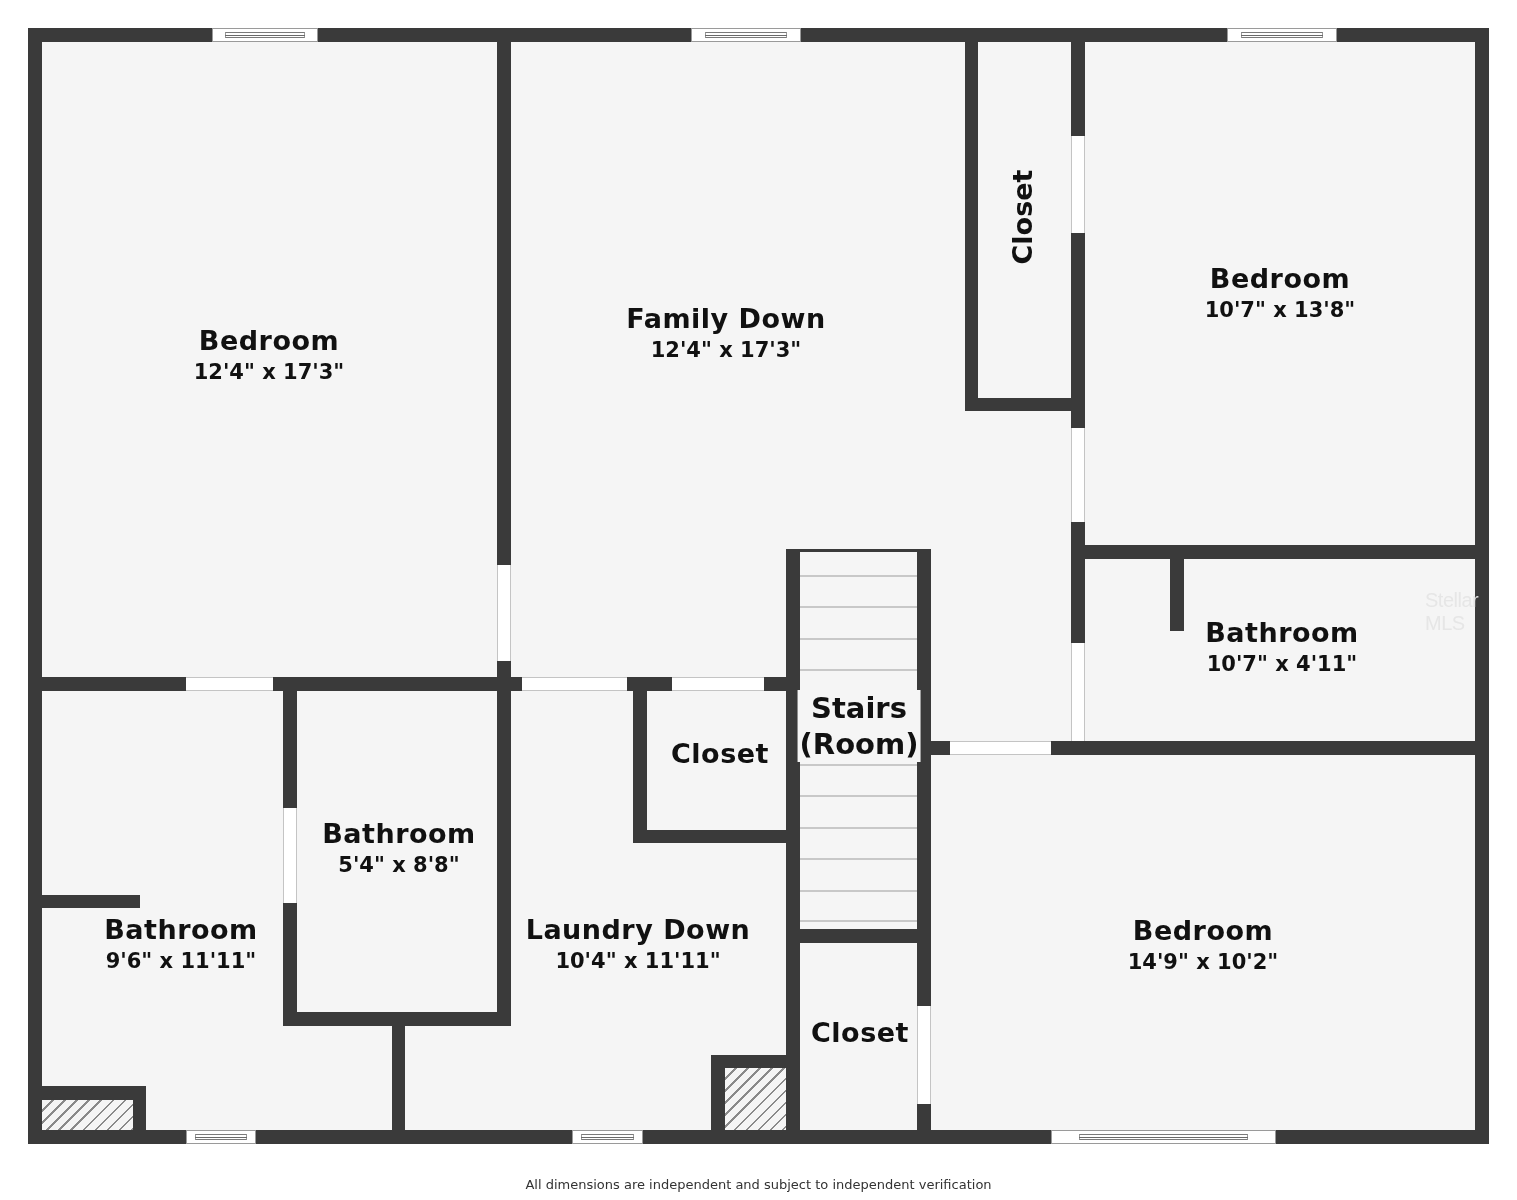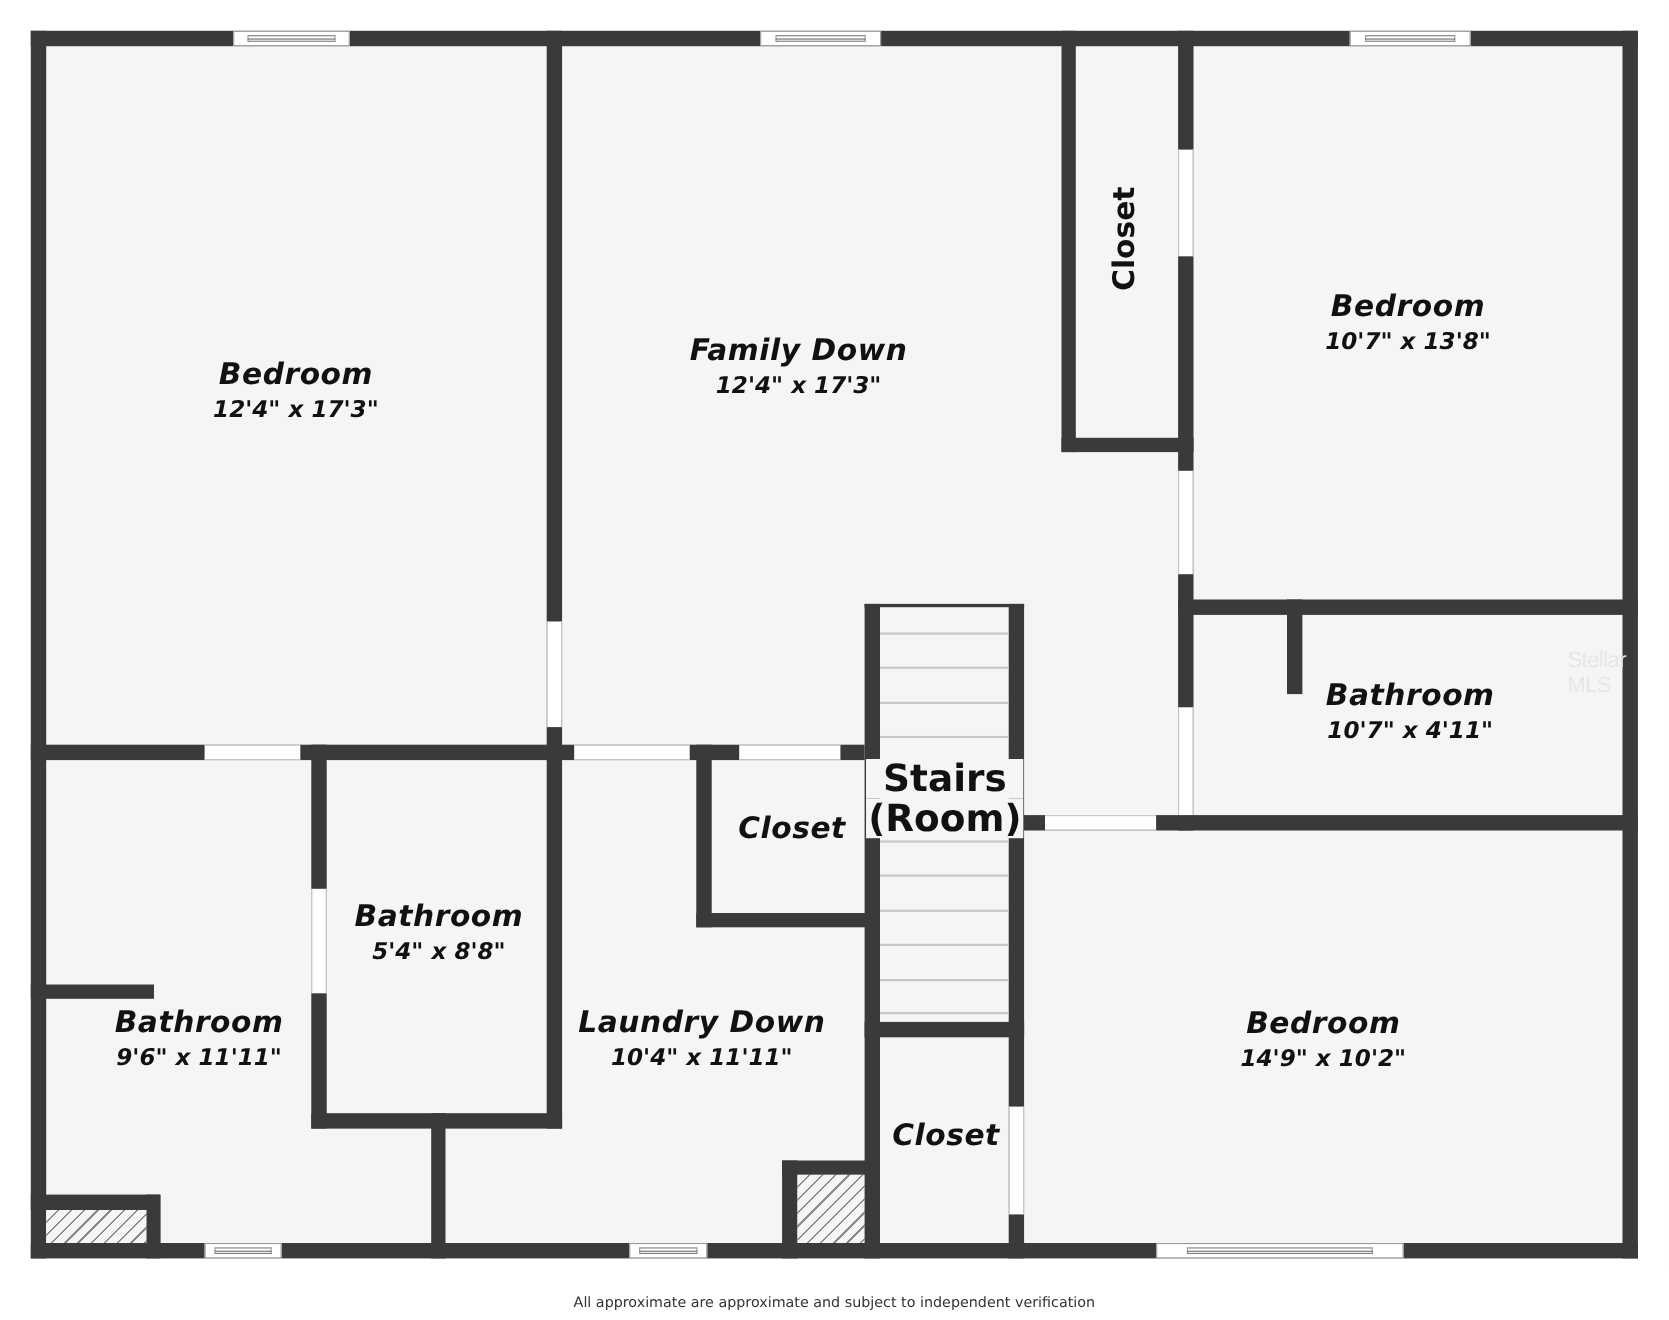--- a/index.html
+++ b/index.html
@@ -7,25 +7,25 @@
   .floor { position:absolute; left:28px; top:28px; width:1461px; height:1116px; background:#f5f5f5; }
   .wall { position:absolute; background:#3a3a3a; }
   .door { position:absolute; background:#ffffff; box-sizing:border-box; }
   .door.h { border-top:1px solid #c4c4c4; border-bottom:1px solid #c4c4c4; }
   .door.v { border-left:1px solid #c4c4c4; border-right:1px solid #c4c4c4; }
   .window { position:absolute; background:#ffffff; box-sizing:border-box; border:1px solid #9a9a9a; }
   .window::before { content:""; position:absolute; left:12%; right:12%; top:3px; bottom:3px; border-top:1px solid #7a7a7a; border-bottom:1px solid #7a7a7a; border-left:1px solid #9a9a9a; border-right:1px solid #9a9a9a; }
   .window::after { content:""; position:absolute; left:12%; right:12%; top:50%; border-top:1px solid #6a6a6a; }
   .step { position:absolute; left:800px; width:117px; height:0; border-top:2px solid #c8c8c8; }
   .hatch { position:absolute; background: repeating-linear-gradient(135deg, #f5f5f5 0px, #f5f5f5 7px, #8a8a8a 7px, #8a8a8a 8.5px); }
-  .label { position:absolute; text-align:center; color:#111111; transform:translateX(-50%); white-space:nowrap;font-style:italic; }
+  .label { position:absolute; text-align:center; color:#111111; transform:translateX(-50%); white-space:nowrap; }
   .label .name { display:block; font-weight:bold; font-size:27px; line-height:32px; letter-spacing:0.5px; }
   .label .dim { display:block; font-weight:bold; font-size:21px; line-height:30px; }
   .vert { position:absolute; font-weight:bold; font-size:27px; color:#111111; transform:translate(-50%,-50%) rotate(-90deg); white-space:nowrap; }
-  .stairs-label { position:absolute; text-align:center; font-weight:bold; font-size:34px; line-height:36px; color:#111111; transform:translateX(-50%); white-space:nowrap; background:transparent; }
+  .stairs-label { position:absolute; text-align:center; font-weight:bold; font-size:29px; line-height:36px; color:#111111; transform:translateX(-50%); white-space:nowrap; background:transparent; }
   .stairs-label span { display:block; background:#f5f5f5; padding:0 2px; }
   .watermark { position:absolute; left:1425px; top:589px; font-size:20px; color:#e6e6e6; font-family:"Liberation Sans", sans-serif; letter-spacing:-0.5px; }
   .disclaimer { position:absolute; left:0; width:1517px; top:1177px; text-align:center; font-size:13px; color:#333333; font-family:"DejaVu Sans", sans-serif; }
 </style>
 </head>
 <body>
 
 <div>
   <div class="floor"></div>
 
@@ -140,13 +140,13 @@
     <span class="name">Closet</span>
   </div>
   <div class="label" style="left:1203px;top:915px;">
     <span class="name">Bedroom</span>
     <span class="dim">14'9" x 10'2"</span>
   </div>
 
   <div class="watermark">Stellar MLS</div>
 </div>
 
-<div class="disclaimer">All approximate are approximate and subject to independent verification</div>
+<div class="disclaimer">All dimensions are independent and subject to independent verification</div>
 
 </body></html>

